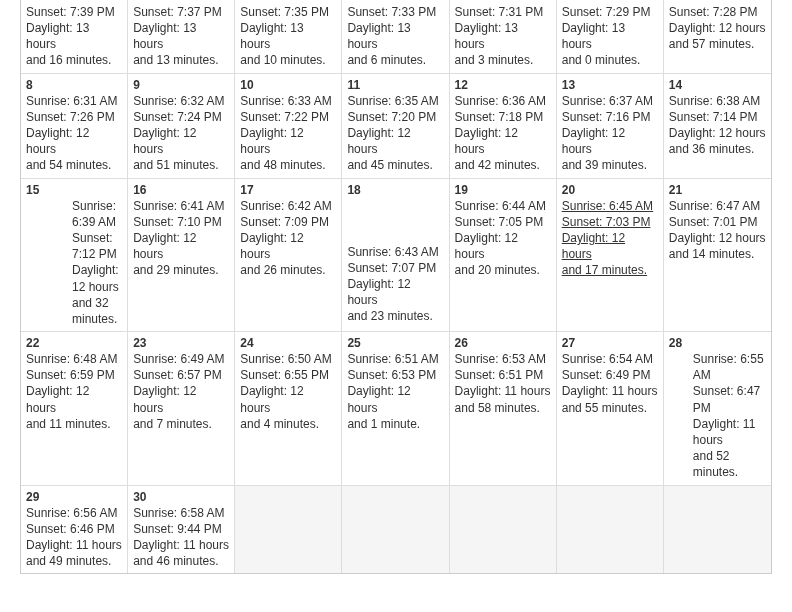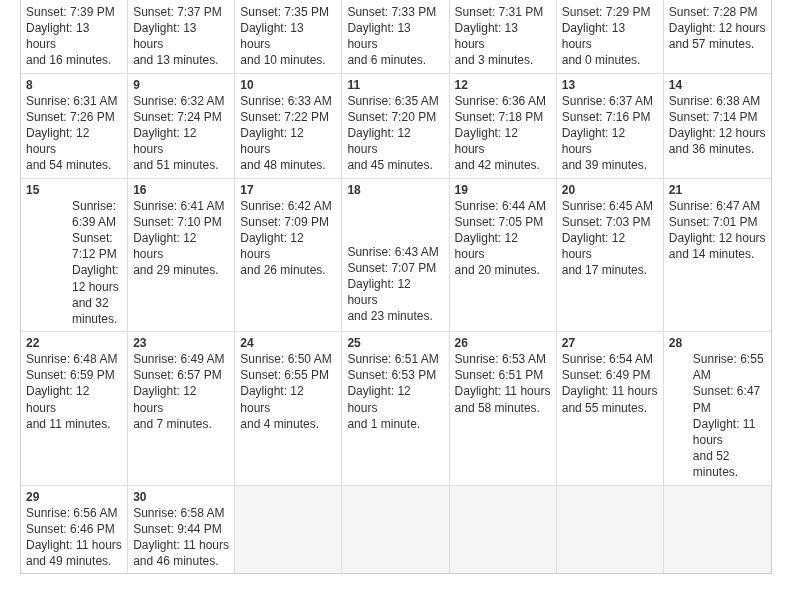--- a/index.html
+++ b/index.html
@@ -281,21 +281,21 @@
           </div>
           <div class="cal-cell">
             <span class="day-num">19</span>
             <div class="cell-text" style="white-space: pre-line;">Sunrise: 6:44 AM
 Sunset: 7:05 PM
 Daylight: 12 hours
 and 20 minutes.</div>
           </div>
           <div class="cal-cell">
             <span class="day-num">20</span>
-            <div class="cell-text" style="white-space: pre-line;">Sunrise: 6:45 AM
+            <div class="cell-text" style="white-space: pre-line; text-decoration: underline;">Sunrise: 6:45 AM
 Sunset: 7:03 PM
 Daylight: 12 hours
 and 17 minutes.</div>
           </div>
           <div class="cal-cell">
             <span class="day-num">21</span>
             <div class="cell-text" style="white-space: pre-line;">Sunrise: 6:47 AM
 Sunset: 7:01 PM
 Daylight: 12 hours
 and 14 minutes.</div>

